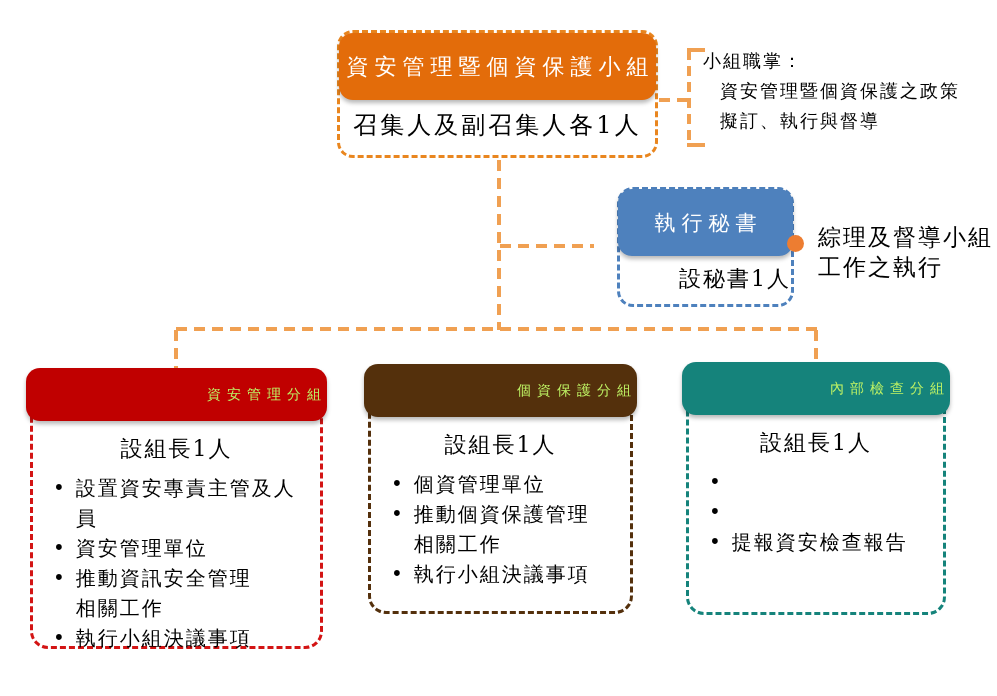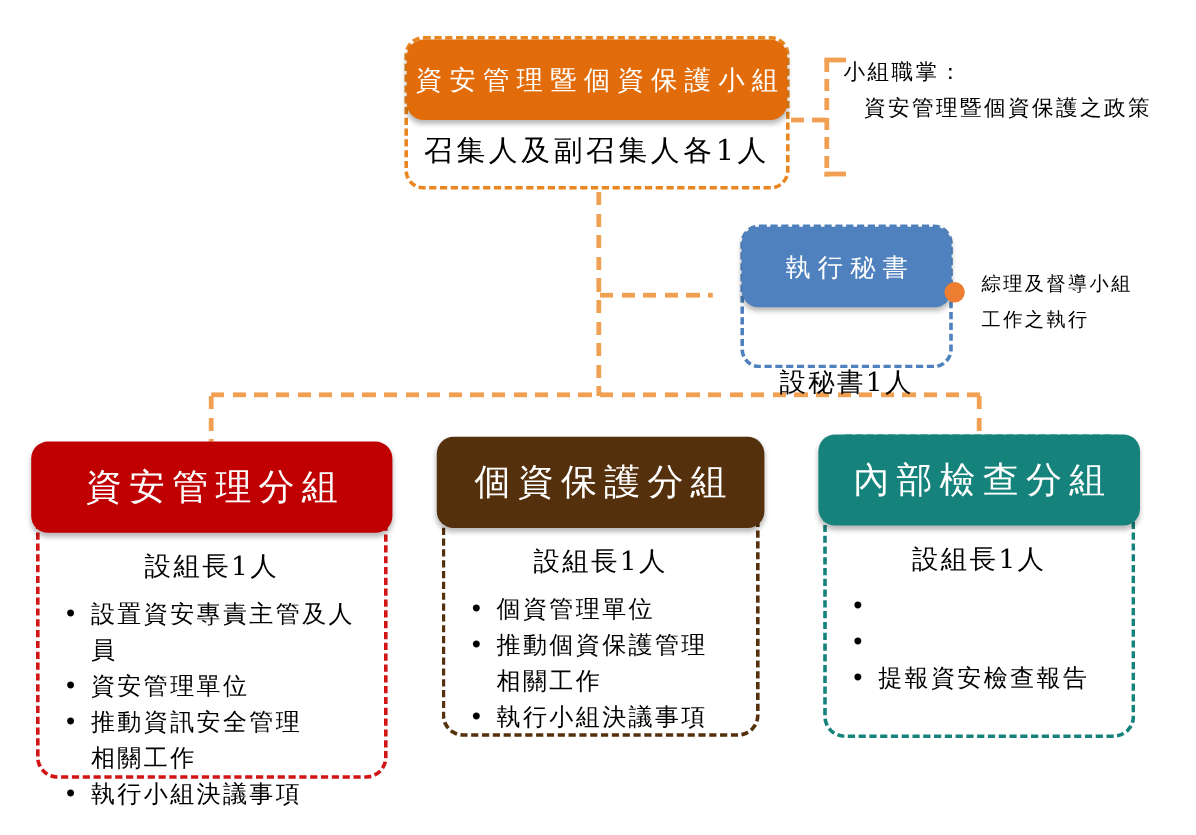--- a/index.html
+++ b/index.html
@@ -51,30 +51,30 @@
   }
 
   
   .box-sec { left: 617px; top: 187px; width: 177px; height: 120px; border: 3px dashed #4E81BD; }
   .box-sec .hdr {
     background: #4E81BD;
     margin: -1px -2px 0 -2px;
     padding: 20px 0 19px;
     font-size: 21px; letter-spacing: 6px; text-indent: 6px;
   }
-  .box-sec .sub { text-align: center; font-size: 22px; letter-spacing: 2px; padding-top: 8px; margin-top: 40px; }
+  .box-sec .sub { text-align: right; font-size: 22px; letter-spacing: 2px; padding-top: 8px; }
 
   
   .gbox { position: absolute; border-radius: 18px; }
   .gbox .hdr {
     position: relative;
-    color: #ffffff; text-align: center; border-radius: 14px;
+    color: #bef264; text-align: right; border-radius: 14px;
     margin: -3px -7px 0 -7px;
     padding: 18px 0 17px;
-    font-size: 30px; letter-spacing: 6px; text-indent: 6px;
+    font-size: 14px; letter-spacing: 6px; text-indent: 6px;
     box-shadow: 0 3px 4px rgba(0,0,0,0.28);
   }
   .gbox .leader {
     text-align: center; font-size: 22px; letter-spacing: 2px;
     padding: 13px 0 9px;
   }
   .gbox .bullets { padding: 0 8px 0 20px; }
   .bullet-row { display: flex; font-size: 20px; line-height: 30px; letter-spacing: 2px; }
   .bullet-row .dot-mark { flex: 0 0 auto; margin-right: 9px; }
   .bullet-row .btxt { white-space: pre-line; }
@@ -86,21 +86,21 @@
   .gbox-teal { left: 686px; top: 362px; width: 260px; height: 253px; border: 3px dashed #15837B; }
   .gbox-teal .hdr { background: #15837B; }
 
   
   .note1 { position: absolute; left: 703px; top: 46px; font-size: 18px; line-height: 30px; letter-spacing: 2px; }
   .note1 .indent { padding-left: 17px; }
   .bracket-v { position: absolute; left: 687px; top: 50px; width: 4px; height: 97px;
     background: repeating-linear-gradient(180deg, #F0A052 0 10px, transparent 10px 16px); }
   .bracket-cap { position: absolute; width: 18px; height: 4px; background: #F0A052; }
 
-  .note2 { position: absolute; left: 818px; top: 222px; font-size: 16px; line-height: 30px; letter-spacing: 2px; white-space: pre-line; }
+  .note2 { position: absolute; left: 818px; top: 222px; font-size: 23px; line-height: 30px; letter-spacing: 2px; white-space: pre-line; }
   .dot-circle { position: absolute; left: 787px; top: 235px; width: 17px; height: 17px; border-radius: 50%; background: #ED7D31; }
 </style>
 </head>
 <body>
 
 <div class="canvas">
 
   <div class="conn-v" style="left:497px; top:160px; height:170px;"></div>
   <div class="conn-h" style="left:500px; top:244px; width:94px;"></div>
   <div class="conn-h" style="left:769px; top:241px; width:24px;"></div>
@@ -109,20 +109,21 @@
   <div class="conn-v" style="left:814px; top:330px; height:33px;"></div>
   <div class="conn-h" style="left:659px; top:98px; width:30px;"></div>
 
   <div class="bracket-v"></div>
   <div class="bracket-cap" style="left:687px; top:48px;"></div>
   <div class="bracket-cap" style="left:687px; top:143px;"></div>
 
   <div class="note1">
     <div>小組職掌：</div>
     <div class="indent">資安管理暨個資保護之政策</div>
+    <div class="indent">擬訂、執行與督導</div>
   </div>
 
   <div class="dbox box-top">
     <div class="hdr">資安管理暨個資保護小組</div>
     <div class="sub">召集人及副召集人各1人</div>
   </div>
 
   <div class="dbox box-sec">
     <div class="hdr">執行秘書</div>
     <div class="sub">設秘書1人</div>

